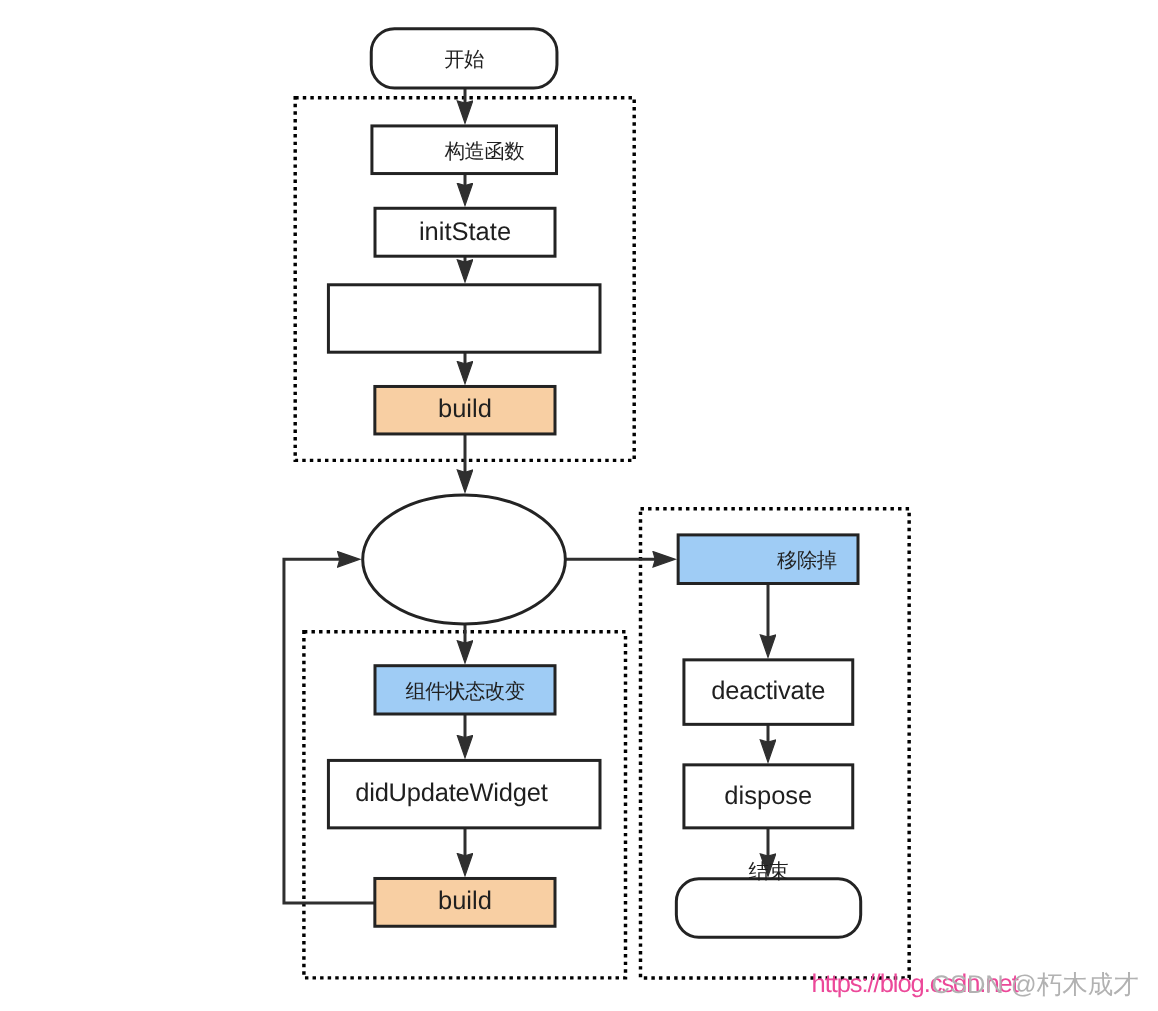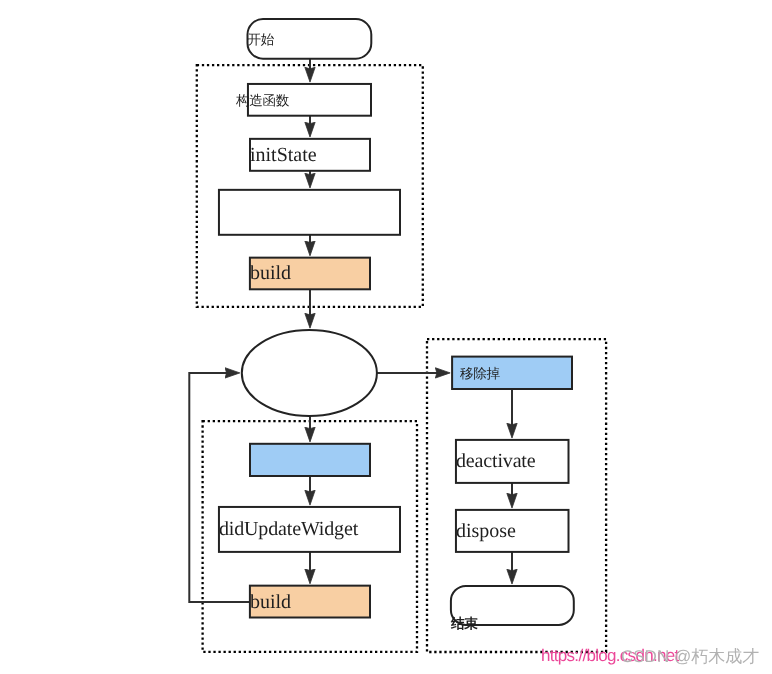--- a/index.html
+++ b/index.html
@@ -10,30 +10,30 @@
     font-family:"Liberation Sans","DejaVu Sans",sans-serif;
     overflow:hidden;
   }
   #stage{position:relative;width:772px;height:674px;
     -webkit-font-smoothing:antialiased;
     text-rendering:geometricPrecision;
   }
   svg.diagram{position:absolute;left:0;top:0;width:772px;height:674px;}
   .node-label{
     position:absolute;
-    display:flex;align-items:center;
+    display:flex;align-items:center;justify-content:center;
     text-align:center;
     color:#1f1f1f;
     font-size:15px;
     line-height:1.2;
     white-space:nowrap;
     pointer-events:none;
     transform:translateZ(0);
   }
-  .lat{ font-size:20px;font-family:Liberation Serif, serif; }
+  .lat{ font-size:17px; }
   .cjk{ font-size:13.6px; letter-spacing:-0.35px; position:relative; top:1px; }
   .lat.sq{ letter-spacing:-0.58px; }
   .lat.sm{ letter-spacing:-0.15px; }
   .lat.rt{ letter-spacing:-0.42px; }
   .watermark{
     position:absolute;
     white-space:nowrap;
     font-family:"Liberation Sans","DejaVu Sans",sans-serif;
     transform:translateZ(0);
   }
@@ -86,43 +86,46 @@
       <rect x="249.9" y="585.65" width="120.1" height="31.85" fill="#F8CFA3"></rect>
       <rect x="455.95" y="439.9" width="112.55" height="43" fill="#ffffff"></rect>
       <rect x="455.95" y="509.9" width="112.55" height="42" fill="#ffffff"></rect>
       <rect x="450.9" y="585.9" width="122.9" height="39" rx="15" ry="15" fill="#ffffff"></rect>
     </g>
   </svg>
 
   <div class="node-label" style="left:247.5px;top:19.1px;width:123.8px;height:39.6px;">
       <span class="cjk">开始</span>
     </div>
-  <div class="node-label" style="left:236px;top:83.95px;width:132px;height:31.75px;">
+  <div class="node-label" style="left:257px;top:83.95px;width:132px;height:31.75px;">
       <span class="cjk">构造函数</span>
     </div>
   <div class="node-label" style="left:250px;top:138.85px;width:120px;height:31.95px;">
       <span class="lat">initState</span>
     </div>
   <div class="node-label" style="left:249.9px;top:257.65px;width:120.1px;height:31.65px;">
       <span class="lat">build</span>
     </div>
-  <div class="node-label" style="left:460px;top:356.6px;width:119.9px;height:32.4px;">
+  <div class="node-label" style="left:478px;top:356.6px;width:119.9px;height:32.4px;">
       <span class="cjk">移除掉</span>
+    </div>
+  <div class="node-label" style="left:250px;top:443.8px;width:120px;height:32.2px;">
+      <span class="cjk">组件状态改变</span>
     </div>
   <div class="node-label" style="left:218.95px;top:506.95px;width:164px;height:44.95px;">
       <span class="lat sm">didUpdateWidget</span>
     </div>
   <div class="node-label" style="left:249.9px;top:585.65px;width:120.1px;height:31.85px;">
       <span class="lat">build</span>
     </div>
   <div class="node-label" style="left:455.95px;top:509.9px;width:112.55px;height:42px;">
       <span class="lat">dispose</span>
     </div>
   <div class="node-label" style="left:455.95px;top:439.9px;width:112.55px;height:43px;">
       <span class="lat sm">deactivate</span>
     </div>
-  <div class="node-label" style="left:450.9px;top:604px;width:122.9px;height:39px;font-weight:bold;">
+  <div class="node-label" style="left:450.9px;top:561px;width:122.9px;height:39px;">
       <span class="cjk">结束</span>
     </div>
 
   <div class="watermark wm-url" style="left:541px;top:646px;">https://blog.csdn.net</div>
   <div class="watermark wm-author" style="left:621px;top:646px;">CSDN @朽木成才</div>
 </div>
 
 </body></html>

